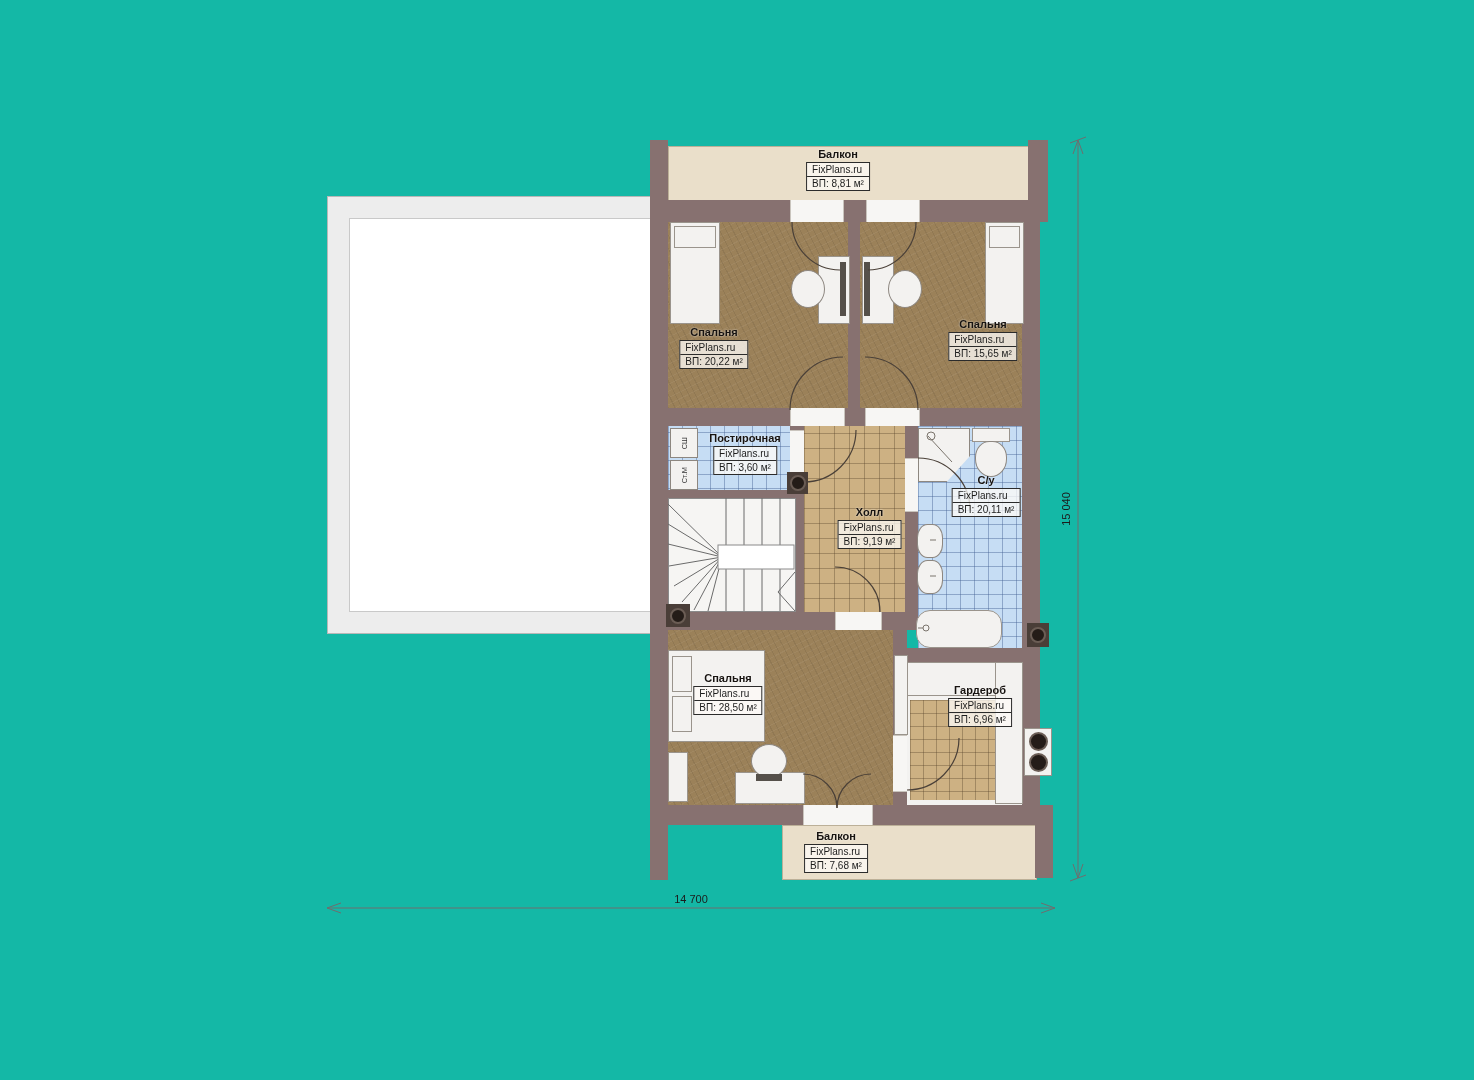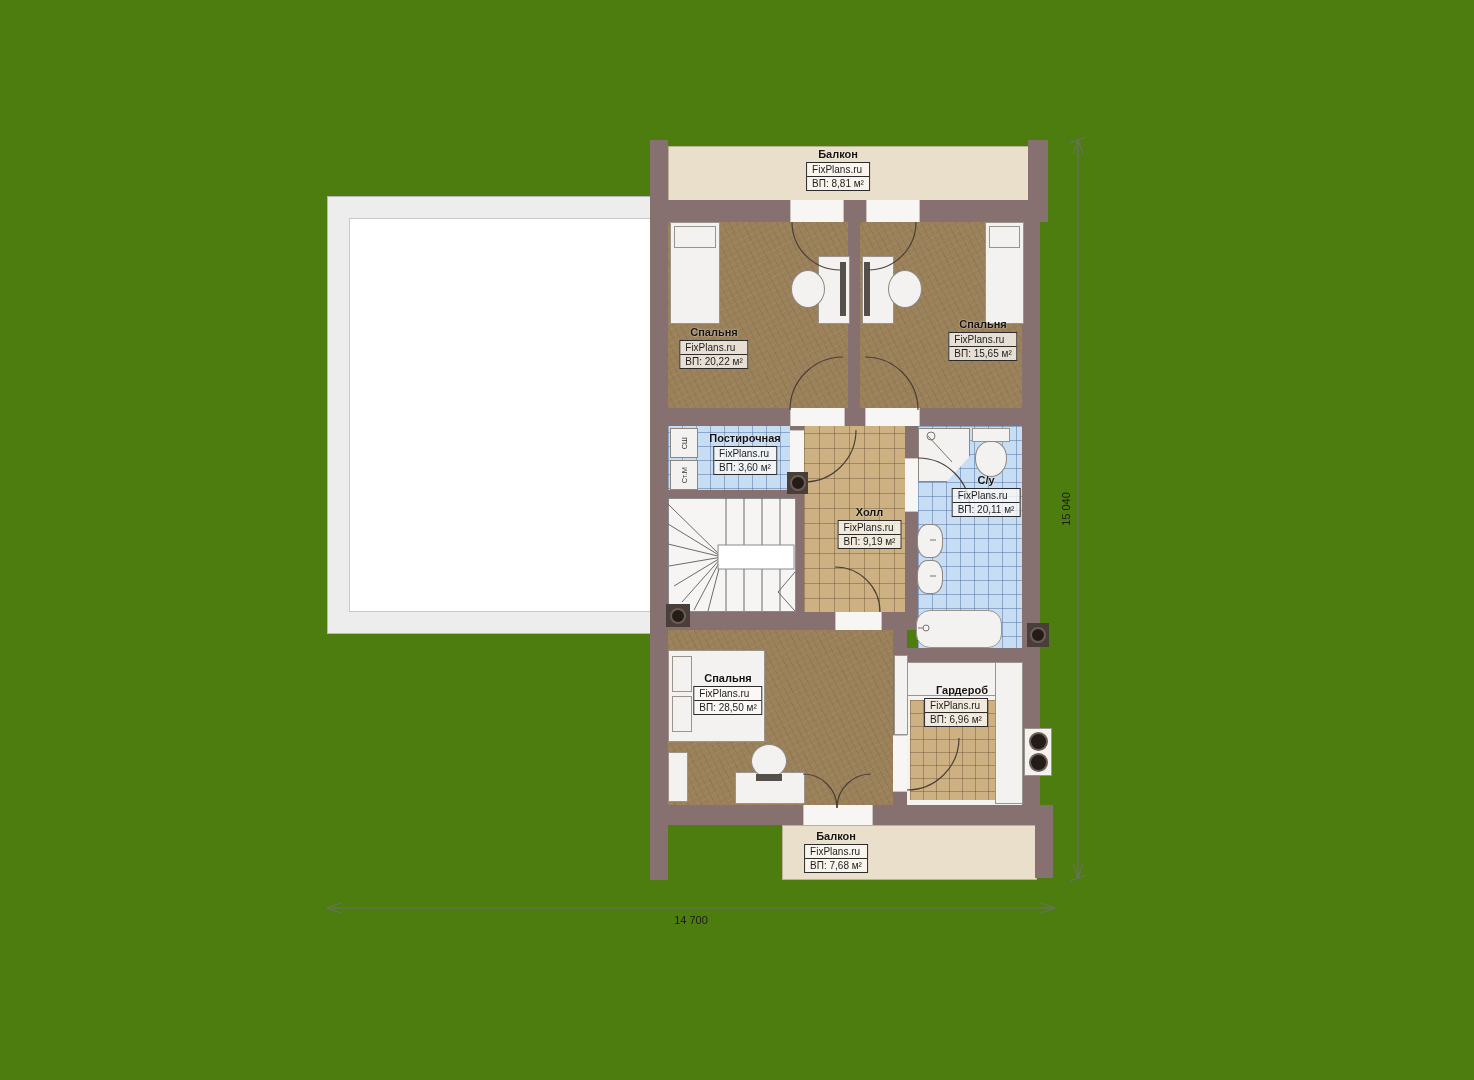--- a/index.html
+++ b/index.html
@@ -1,17 +1,17 @@
 <!DOCTYPE html>
 <html style="--wall: #877170; --floor_brown: #9b8159; --tile_tan: #cdb183; --tile_blue: #c6ddf4; --balcony: #eadfca; --furniture: #f3f2f0; --line: #5d564f;"><head>
 <meta charset="utf-8">
 <style>
   html,body{margin:0;padding:0;background:#fff;}
   body{font-family:"Liberation Sans",sans-serif;}
-  #plan{position:relative;width:1474px;height:1080px;background:#4d7c0f;overflow:hidden;}
+  #plan{position:relative;width:1474px;height:1080px;background:#14b8a6;overflow:hidden;}
   .abs{position:absolute;}
   .wall{position:absolute;background:var(--wall,#877170);z-index:2;}
   .gap{position:absolute;background:#f7f6f4;z-index:3;border-left:1px solid #c9c4bd;border-right:1px solid #c9c4bd;}
   .gaph{position:absolute;background:#f7f6f4;z-index:3;border-top:1px solid #c9c4bd;border-bottom:1px solid #c9c4bd;}
   .floor-wood{position:absolute;background:var(--floor_brown,#9b8159);z-index:1;
     background-image:repeating-linear-gradient(63deg,rgba(0,0,0,.07) 0 1px,transparent 1px 6px),
                      repeating-linear-gradient(-27deg,rgba(255,255,255,.05) 0 1px,transparent 1px 6px);}
   .tile-tan{position:absolute;background-color:var(--tile_tan,#cdb183);z-index:1;
     background-image:linear-gradient(rgba(90,70,45,.38) 1px,transparent 1px),
                      linear-gradient(90deg,rgba(90,70,45,.38) 1px,transparent 1px);
@@ -253,32 +253,32 @@
   </div>
 
   <div class="rlabel" style="left:728px;top:672px;">
     <div class="rname">Спальня</div>
     <div class="rbox">
       <div class="wm">FixPlans.ru</div>
       <div class="ar">ВП: 28,50 м²</div>
     </div>
   </div>
 
-  <div class="rlabel" style="left:956px;top:684px;align-items:flex-end;">
+  <div class="rlabel" style="left:980px;top:684px;">
     <div class="rname">Гардероб</div>
     <div class="rbox">
       <div class="wm">FixPlans.ru</div>
       <div class="ar">ВП: 6,96 м²</div>
     </div>
   </div>
 
   <div class="rlabel" style="left:836px;top:830px;">
     <div class="rname">Балкон</div>
     <div class="rbox">
       <div class="wm">FixPlans.ru</div>
       <div class="ar">ВП: 7,68 м²</div>
     </div>
   </div>
 
-  <div class="dimtext" style="left:691px;top:914px;transform:translateX(-50%);">14 700</div>
+  <div class="dimtext" style="left:691px;top:893px;transform:translateX(-50%);">14 700</div>
   <div class="dimtext" style="left:1066px;top:509px;transform:translate(-50%,-50%) rotate(-90deg);">15 040</div>
 
 </div>
 
 </body></html>

